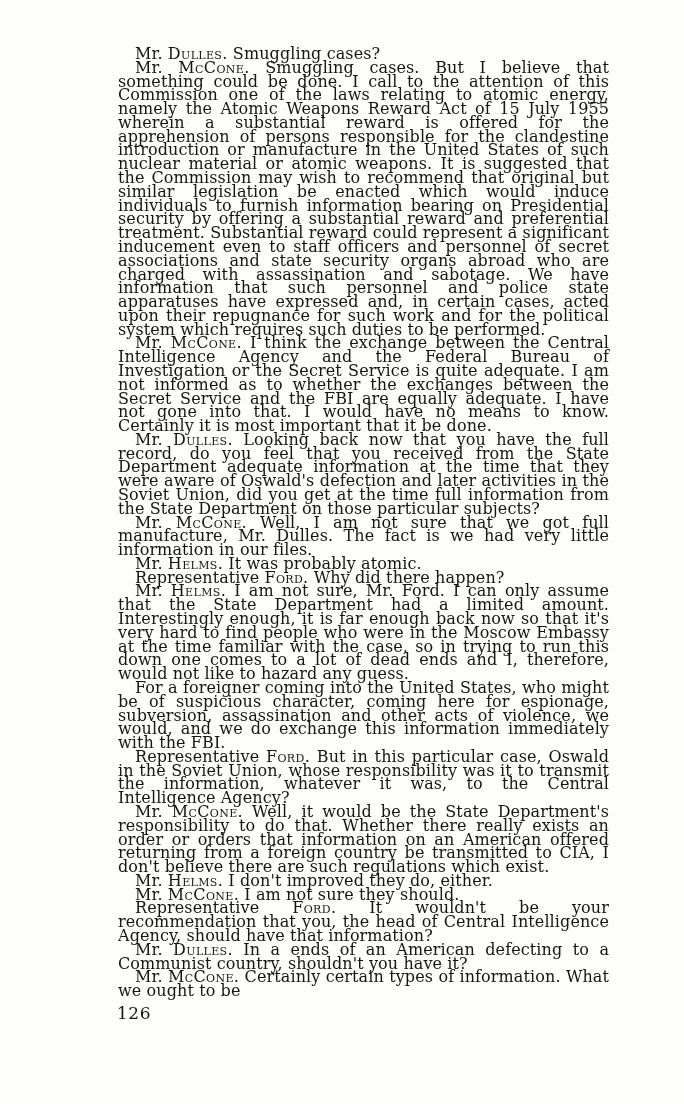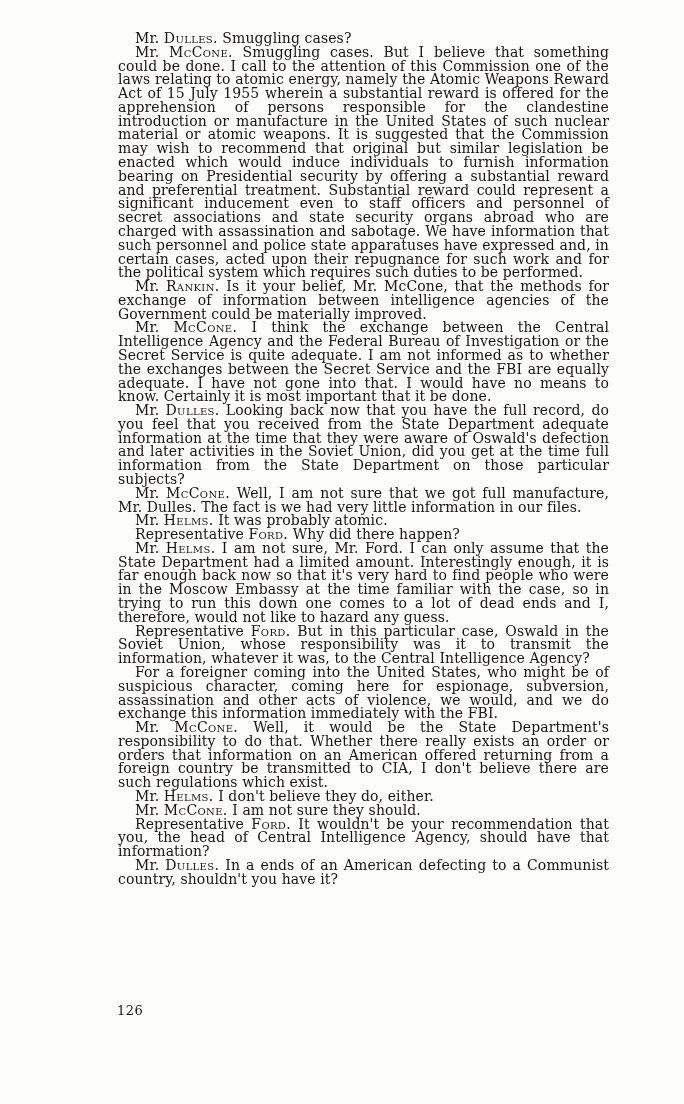--- a/index.html
+++ b/index.html
@@ -10,73 +10,73 @@
   }
   .page {
     position: relative;
     width: 684px; height: 1104px;
     background: #fdfdfb;
     color: #171513;
     overflow: hidden;
   }
   .textblock {
     position: absolute;
-    left: 118px; top: 32px; width: 491px;
-    font-size: 14px;
+    left: 118px; top: 47px; width: 491px;
+    font-size: 16px;
     line-height: 13.78px;
     text-align: justify;
     letter-spacing: 0.1px;
   }
   .para { margin: 0; text-indent: 17px; }
   .speaker { white-space: nowrap; }
   .sc { font-variant: small-caps; letter-spacing: 0.35px; }
   .pagenum {
     position: absolute;
     left: 117px; top: 1003px;
-    font-size: 13px;
+    font-size: 17px;
     letter-spacing: 0.5px;
   }
 </style>
 </head>
 <body>
 
 <div class="page">
   <div class="textblock">
 
     <p class="para"><span class="speaker"><span>Mr.</span> <span class="sc">Dulles.</span></span> <span>Smuggling cases?</span></p>
 
     <p class="para"><span class="speaker"><span>Mr.</span> <span class="sc">McCone.</span></span> <span>Smuggling cases.  But I believe that something could be done. I call to the attention of this Commission one of the laws relating to atomic energy, namely the Atomic Weapons Reward Act of 15 July 1955 wherein a substantial reward is offered for the apprehension of persons responsible for the clandestine introduction or manufacture in the United States of such nuclear material or atomic weapons.  It is suggested that the Commission may wish to recommend that original but similar legislation be enacted which would induce individuals to furnish information bearing on Presidential security by offering a substantial reward and preferential treatment.  Substantial reward could represent a significant inducement even to staff officers and personnel of secret associations and state security organs abroad who are charged with assassination and sabotage.  We have information that such personnel and police state apparatuses have expressed and, in certain cases, acted upon their repugnance for such work and for the political system which requires such duties to be performed.</span></p>
 
-    <p class="para"><span class="speaker"><span>Mr.</span> <span class="sc">Rankin.</span></span> <span>Is it your belief, Mr. McCone, that the methods for exchange of information between intelligence agencies of the Government could be materially improved.</span></p>
 
     <p class="para"><span class="speaker"><span>Mr.</span> <span class="sc">McCone.</span></span> <span>I think the exchange between the Central Intelligence Agency and the Federal Bureau of Investigation or the Secret Service is quite adequate. I am not informed as to whether the exchanges between the Secret Service and the FBI are equally adequate.  I have not gone into that.  I would have no means to know.  Certainly it is most important that it be done.</span></p>
 
     <p class="para"><span class="speaker"><span>Mr.</span> <span class="sc">Dulles.</span></span> <span>Looking back now that you have the full record, do you feel that you received from the State Department adequate information at the time that they were aware of Oswald's defection and later activities in the Soviet Union, did you get at the time full information from the State Department on those particular subjects?</span></p>
 
     <p class="para"><span class="speaker"><span>Mr.</span> <span class="sc">McCone.</span></span> <span>Well, I am not sure that we got full manufacture, Mr. Dulles. The fact is we had very little information in our files.</span></p>
 
     <p class="para"><span class="speaker"><span>Mr.</span> <span class="sc">Helms.</span></span> <span>It was probably atomic.</span></p>
 
     <p class="para"><span class="speaker"><span>Representative</span> <span class="sc">Ford.</span></span> <span>Why did there happen?</span></p>
 
     <p class="para"><span class="speaker"><span>Mr.</span> <span class="sc">Helms.</span></span> <span>I am not sure, Mr. Ford.  I can only assume that the State Department had a limited amount.  Interestingly enough, it is far enough back now so that it's very hard to find people who were in the Moscow Embassy at the time familiar with the case, so in trying to run this down one comes to a lot of dead ends and I, therefore, would not like to hazard any guess.</span></p>
 
 
 
+    <p class="para"><span>For a foreigner coming into the United States, who might be of suspicious character, coming here for espionage, subversion, assassination and other acts of violence, we would, and we do exchange this information immediately with the FBI.</span></p>
+
     <p class="para"><span class="speaker"><span>Representative</span> <span class="sc">Ford.</span></span> <span>But in this particular case, Oswald in the Soviet Union, whose responsibility was it to transmit the information, whatever it was, to the Central Intelligence Agency?</span></p>
-
-    <p class="para"><span>For a foreigner coming into the United States, who might be of suspicious character, coming here for espionage, subversion, assassination and other acts of violence, we would, and we do exchange this information immediately with the FBI.</span></p>
 
     <p class="para"><span class="speaker"><span>Mr.</span> <span class="sc">McCone.</span></span> <span>Well, it would be the State Department's responsibility to do that.  Whether there really exists an order or orders that information on an American offered returning from a foreign country be transmitted to CIA, I don't believe there are such regulations which exist.</span></p>
 
-    <p class="para"><span class="speaker"><span>Mr.</span> <span class="sc">Helms.</span></span> <span>I don't believe they do, either.</span></p>
+    <p class="para"><span class="speaker"><span>Mr.</span> <span class="sc">Helms.</span></span> <span>I don't improved they do, either.</span></p>
 
     <p class="para"><span class="speaker"><span>Mr.</span> <span class="sc">McCone.</span></span> <span>I am not sure they should.</span></p>
 
     <p class="para"><span class="speaker"><span>Representative</span> <span class="sc">Ford.</span></span> <span>It wouldn't be your recommendation that you, the head of Central Intelligence Agency, should have that information?</span></p>
 
     <p class="para"><span class="speaker"><span>Mr.</span> <span class="sc">Dulles.</span></span> <span>In a ends of an American defecting to a Communist country, shouldn't you have it?</span></p>
 
+    <p class="para"><span class="speaker"><span>Mr.</span> <span class="sc">McCone.</span></span> <span>Certainly certain types of information.  What we ought to be</span></p>
 
   </div>
 
   <div class="pagenum">126</div>
 </div>
 
 </body></html>

